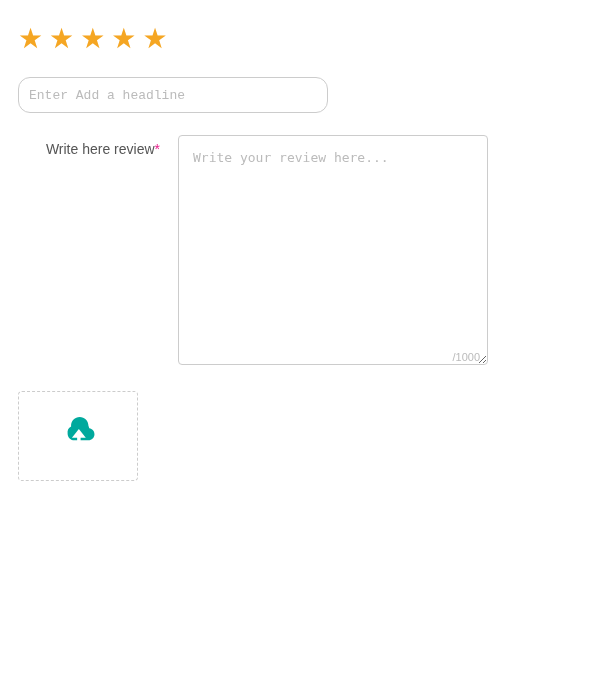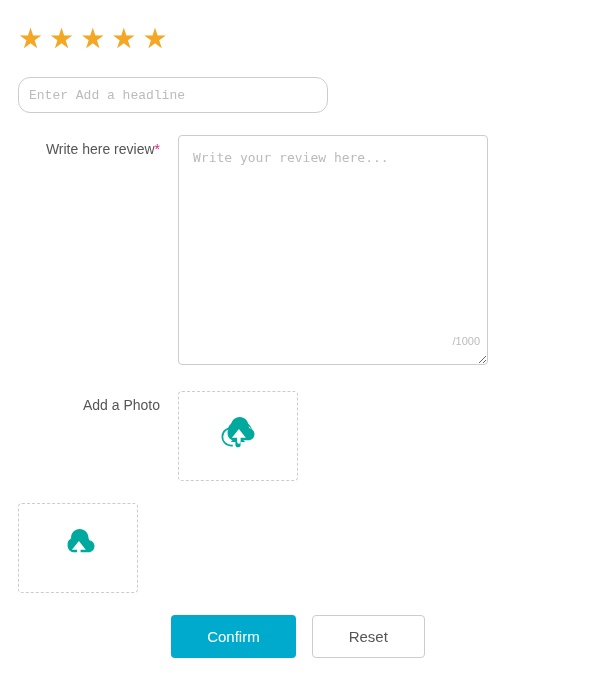--- a/index.html
+++ b/index.html
@@ -70,21 +70,21 @@
     }
     .review-textarea::placeholder {
       color: #bbb;
     }
     .textarea-wrapper {
       position: relative;
       display: inline-block;
     }
     .char-count {
       position: absolute;
-      bottom: 22px;
+      bottom: 6px;
       right: 8px;
       font-size: 11px;
       color: #bbb;
     }
     .upload-box {
       width: 120px;
       height: 90px;
       border: 1.5px dashed #ccc;
       border-radius: 4px;
       display: flex;
@@ -145,53 +145,27 @@
   <div class="form-row">
     <div class="form-label">
       <span>Write here review</span><span class="required-star">*</span>
     </div>
     <div class="textarea-wrapper">
       <textarea class="review-textarea" placeholder="Write your review here..." style=""></textarea>
       <span class="char-count">/1000</span>
     </div>
   </div>
 
-  <div class="form-row">
-    <div class="form-label">
-      <span>Add a Photo</span>
-    </div>
-    <div class="upload-box">
-      <svg class="upload-icon" viewBox="0 0 60 50" fill="none" xmlns="http://www.w3.org/2000/svg">
-
-        <path d="M47 22c0-8.28-6.72-15-15-15a14.97 14.97 0 0 0-13.45 8.36A11 11 0 0 0 11 26c0 6.08 4.92 11 11 11h2v-2h-2a9 9 0 1 1 1.08-17.93A13 13 0 0 1 47 22z" fill="#00a99d"></path>
-        <rect x="27" y="24" width="6" height="14" rx="3" fill="#00a99d"></rect>
-        <path d="M22 32l8-9 8 9" fill="#00a99d"></path>
-        <path d="M22 32l8-9 8 9H22z" fill="#00a99d"></path>
-
-        <g transform="translate(10, 5)">
-
-          <path d="M32 8c0-5.52-4.48-10-10-10S12 2.48 12 8c0 .34.02.68.05 1.01A8 8 0 0 0 8 17c0 4.42 3.58 8 8 8h16c3.87 0 7-3.13 7-7 0-3.53-2.62-6.43-6-6.92z" fill="#00a99d"></path>
-
-          <rect x="19" y="18" width="4" height="11" rx="2" fill="white"></rect>
-          <polygon points="13,22 21,12 29,22" fill="white"></polygon>
-        </g>
-      </svg>
-    </div>
-  </div>
 
   <div class="form-row">
     <div class="upload-box">
       <svg class="upload-icon" viewBox="0 0 60 50" fill="none" xmlns="http://www.w3.org/2000/svg">
         <g transform="translate(10, 5)">
           <path d="M32 8c0-5.52-4.48-10-10-10S12 2.48 12 8c0 .34.02.68.05 1.01A8 8 0 0 0 8 17c0 4.42 3.58 8 8 8h16c3.87 0 7-3.13 7-7 0-3.53-2.62-6.43-6-6.92z" fill="#00a99d"></path>
           <rect x="19" y="18" width="4" height="11" rx="2" fill="white"></rect>
           <polygon points="13,22 21,12 29,22" fill="white"></polygon>
         </g>
       </svg>
     </div>
   </div>
 
-  <div class="btn-row">
-    <button class="btn-confirm">Confirm</button>
-    <button class="btn-reset">Reset</button>
-  </div>
 
 </div>
 
 </body></html>

